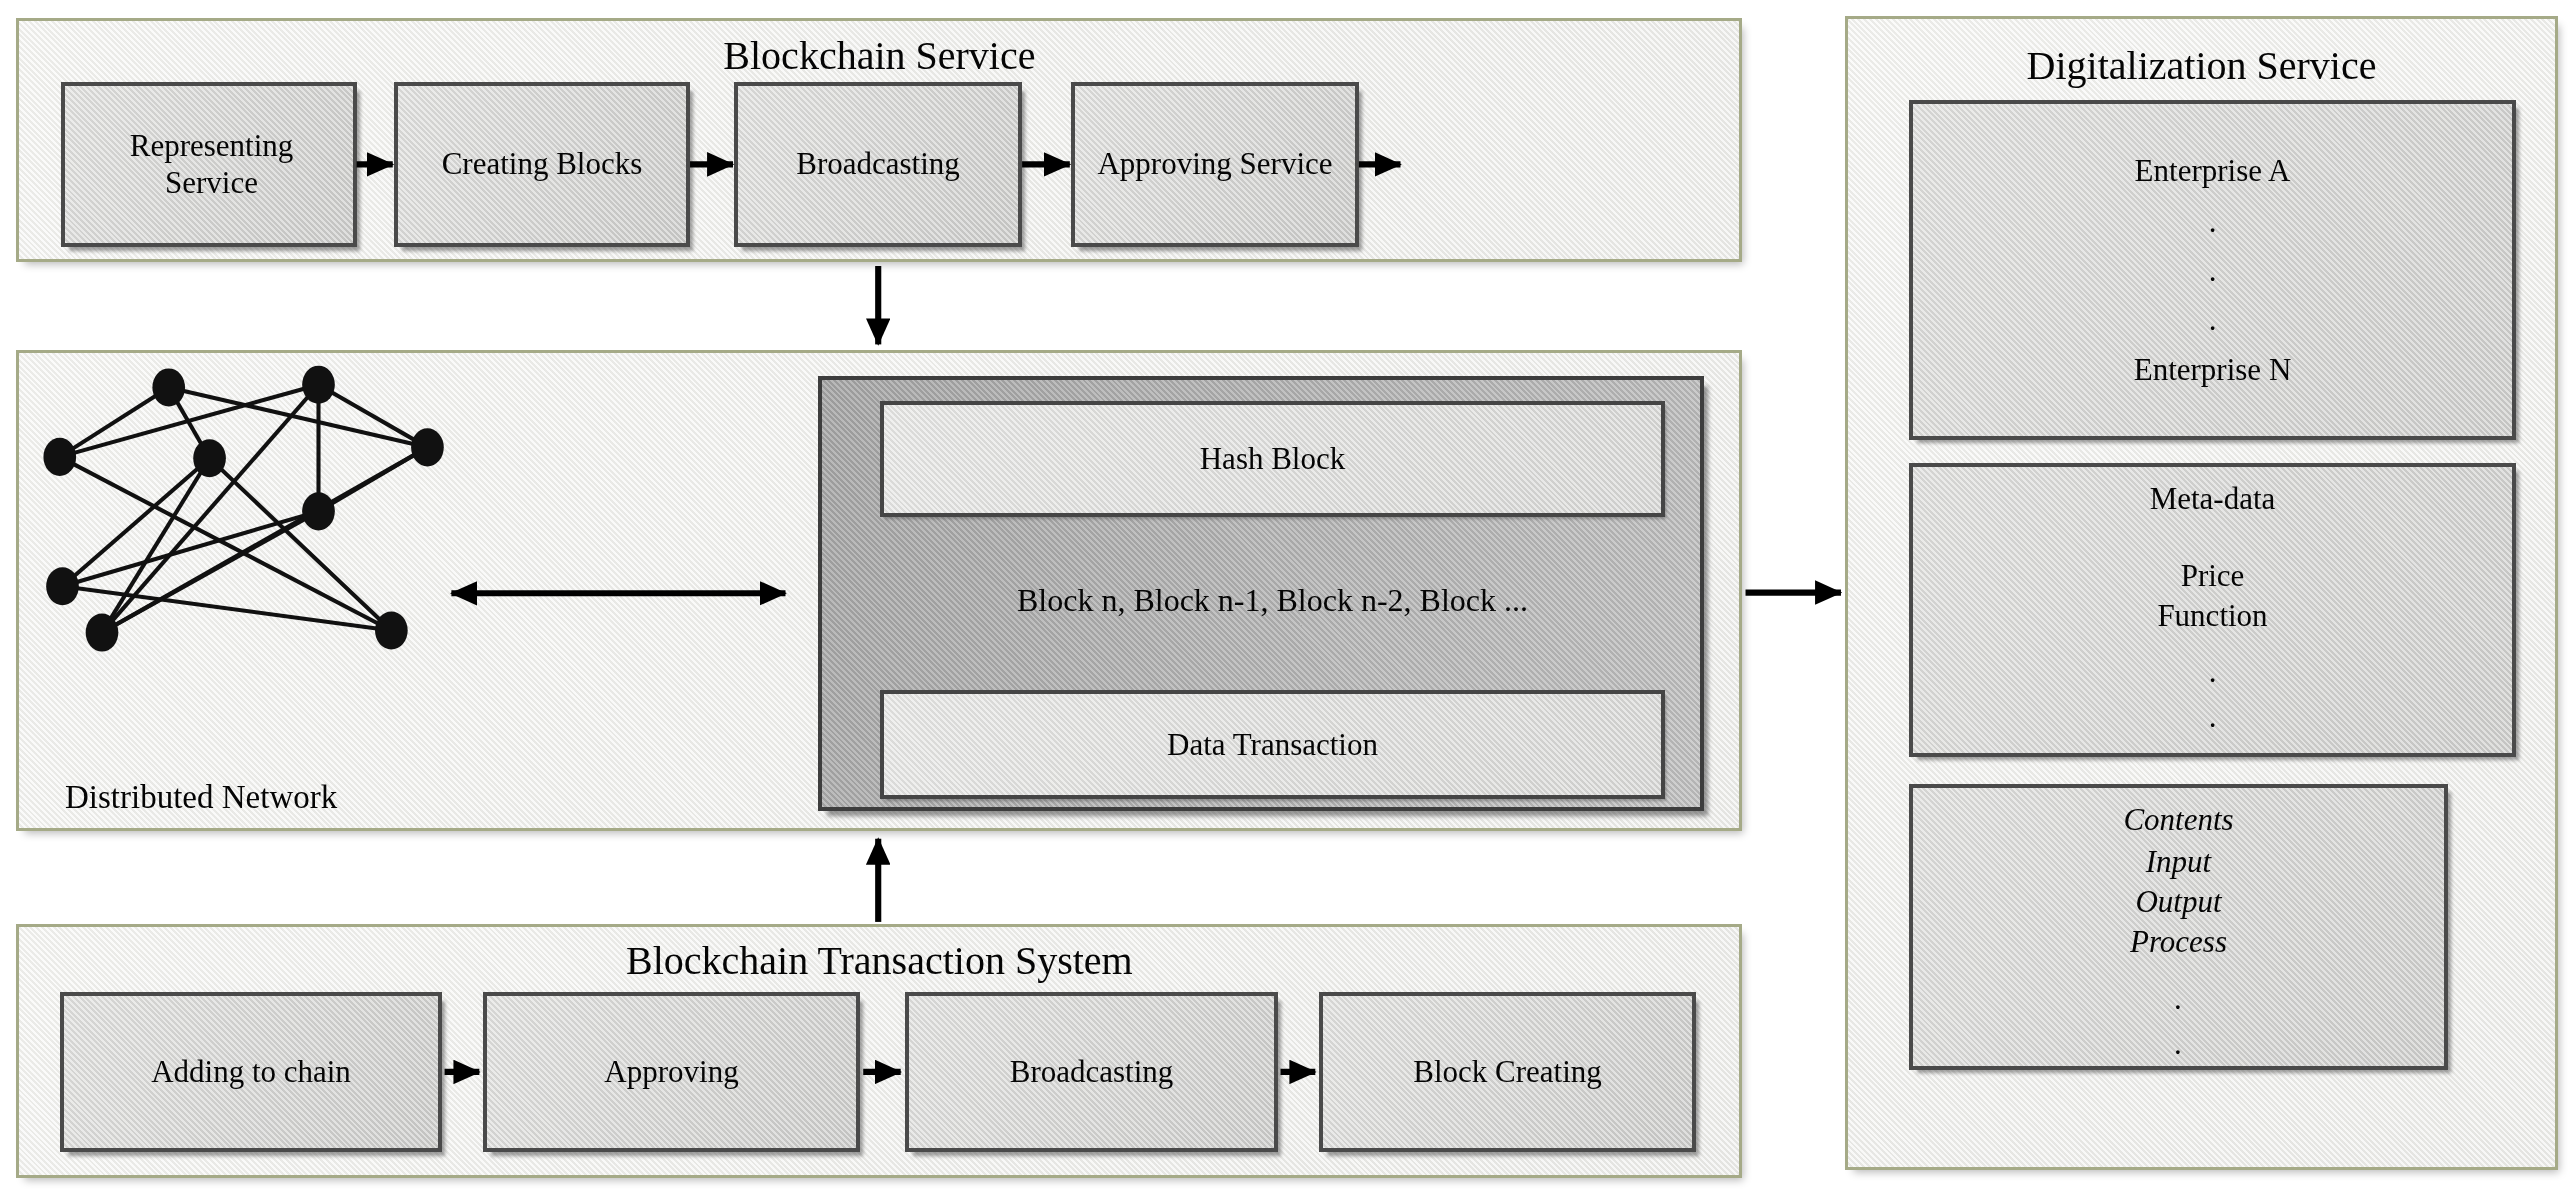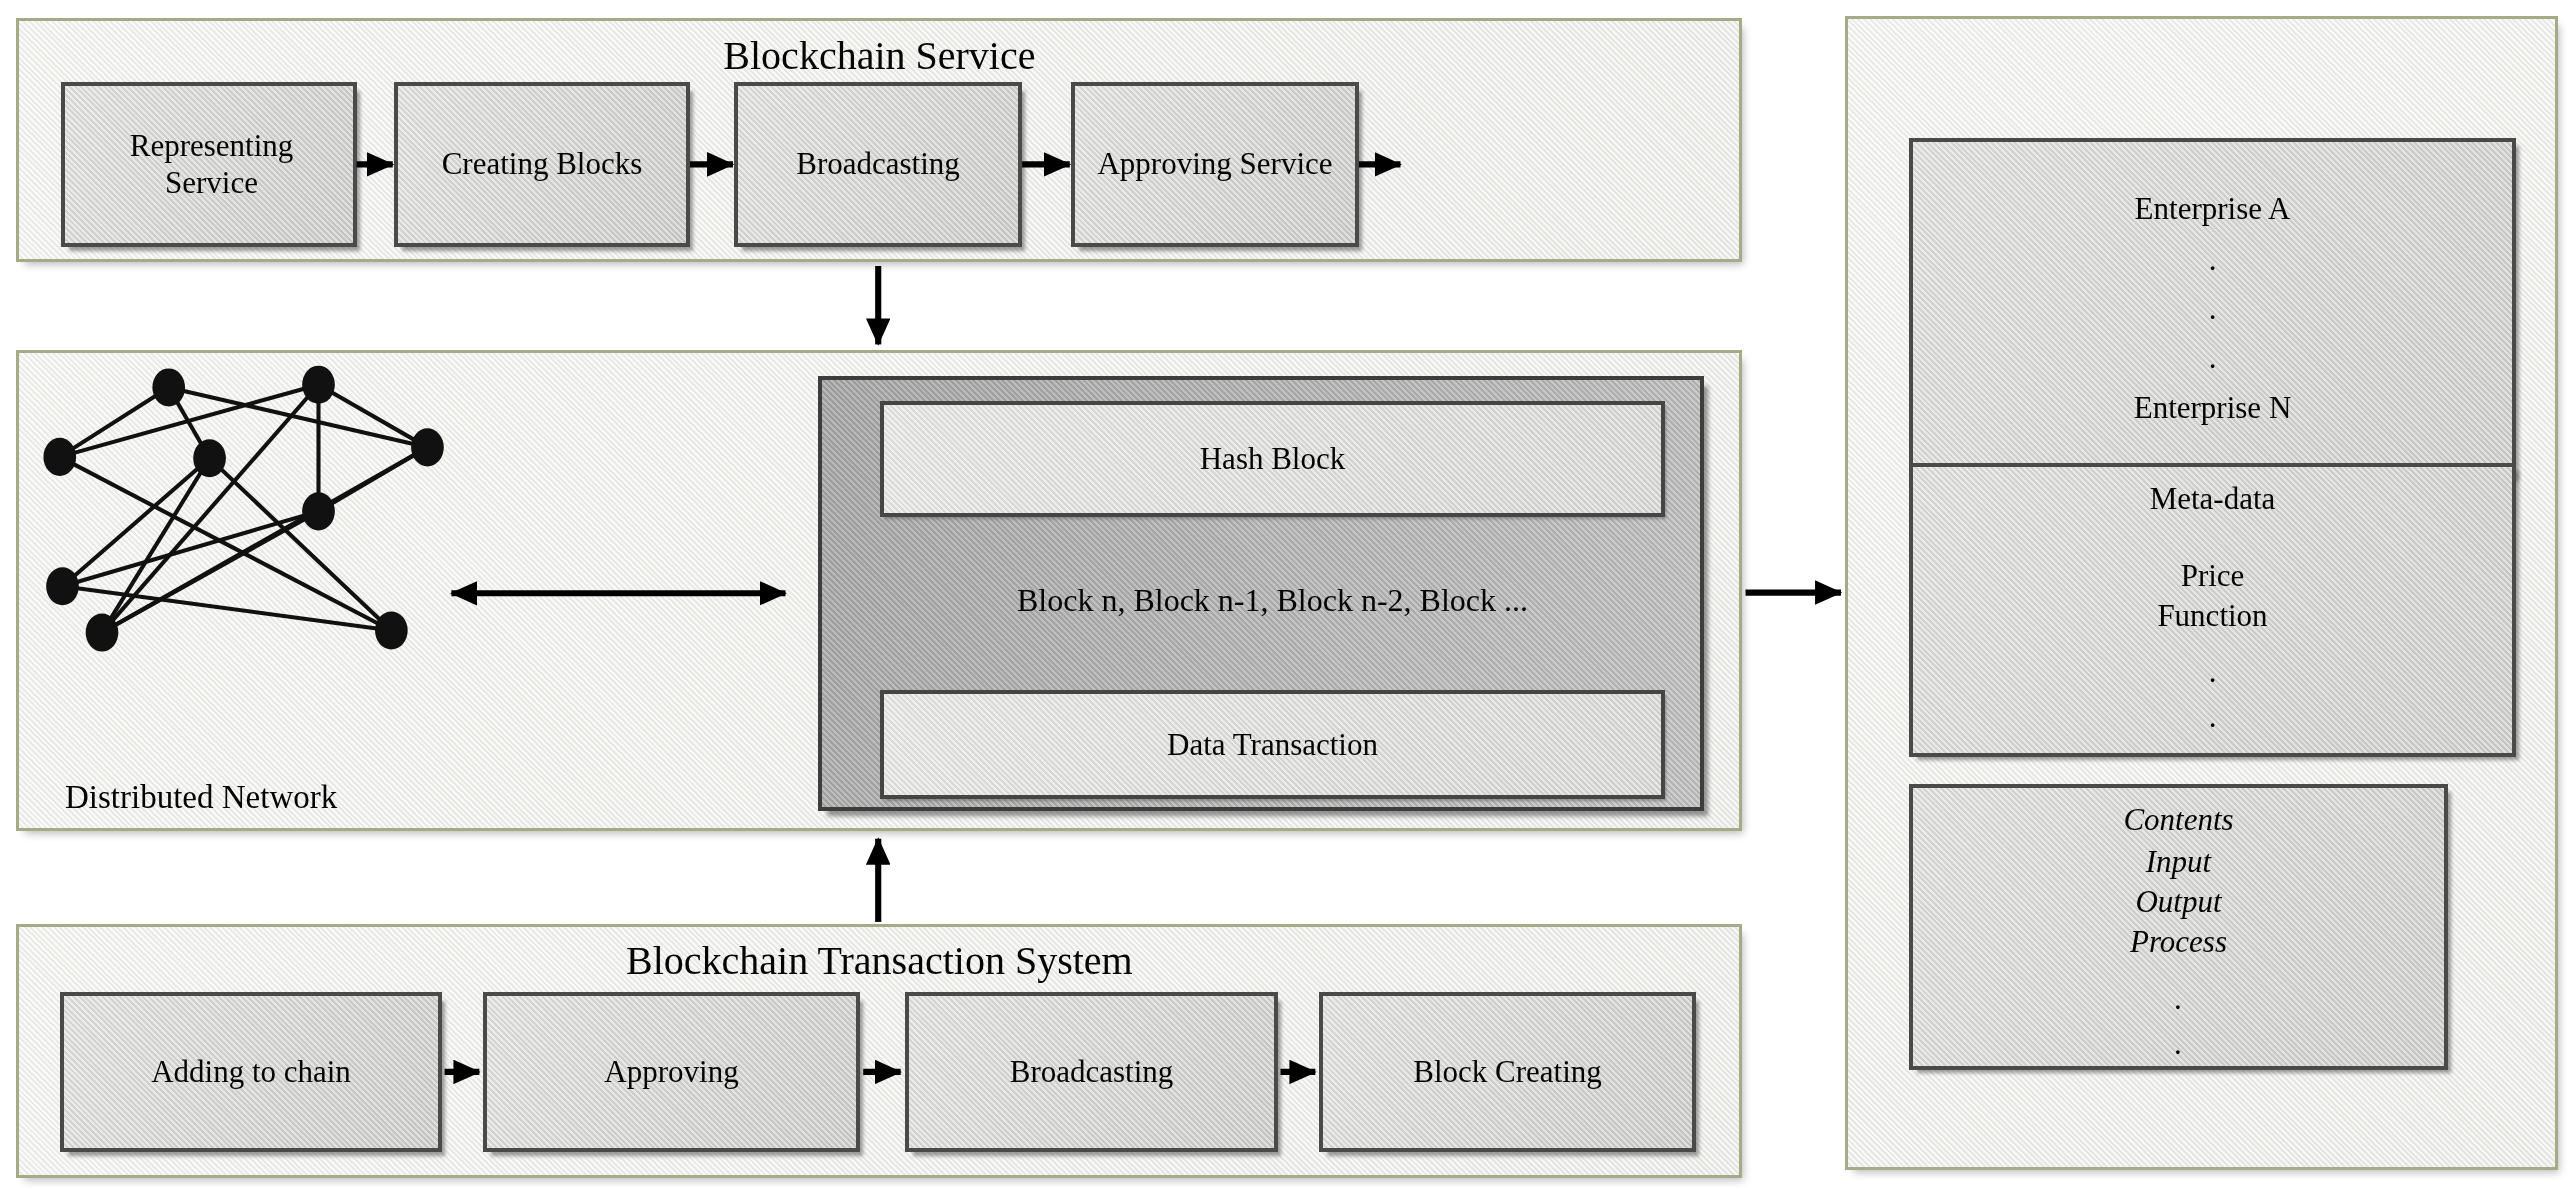--- a/index.html
+++ b/index.html
@@ -80,38 +80,39 @@
 
 <div id="page">
 
   <div class="abs panel" style="left:16.4px;top:18.4px;width:1726px;height:244px;"></div>
   <div class="abs panel" style="left:16.4px;top:350px;width:1726px;height:481px;"></div>
   <div class="abs panel" style="left:16.4px;top:924px;width:1726px;height:254px;"></div>
   <div class="abs panel" style="left:1845px;top:16.4px;width:713px;height:1154px;"></div>
 
   <div class="abs ptitle" style="left:16.4px;top:35px;width:1726px;">Blockchain Service</div>
   <div class="abs ptitle" style="left:16.4px;top:940px;width:1726px;">Blockchain Transaction System</div>
+  <div class="abs ptitle" style="left:1845px;top:45px;width:713px;">Digitalization Service</div>
   <div class="abs dn-label" style="left:65px;top:777px;width:477px;">Distributed Network</div>
 
   <div class="abs fbox" style="left:61px;top:82px;width:296px;height:165px;padding-left:24px;">Representing Service</div>
   <div class="abs fbox" style="left:394px;top:82px;width:296px;height:165px;">Creating Blocks</div>
   <div class="abs fbox" style="left:734px;top:82px;width:288px;height:165px;">Broadcasting</div>
   <div class="abs fbox" style="left:1071px;top:82px;width:288px;height:165px;">Approving Service</div>
 
   <div class="abs fbox" style="left:60px;top:992px;width:382px;height:160px;">Adding to chain</div>
   <div class="abs fbox" style="left:483px;top:992px;width:377px;height:160px;">Approving</div>
   <div class="abs fbox" style="left:905px;top:992px;width:373px;height:160px;">Broadcasting</div>
   <div class="abs fbox" style="left:1319px;top:992px;width:377px;height:160px;">Block Creating</div>
 
   <div class="abs container-box" style="left:818px;top:376px;width:886px;height:435px;"></div>
   <div class="abs ibox" style="left:880px;top:401px;width:785px;height:116px;">Hash Block</div>
   <div class="abs chain-label" style="left:880px;top:566px;width:785px;height:68px;">Block n, Block n-1, Block n-2, Block ...</div>
   <div class="abs ibox" style="left:880px;top:690px;width:785px;height:109px;">Data Transaction</div>
 
-  <div class="abs rbox centered" style="left:1909px;top:100px;width:607px;height:340px;margin-top:38px;">
+  <div class="abs rbox centered" style="left:1909px;top:100px;width:607px;height:340px;">
     <div class="rline-big">Enterprise A</div>
     <div class="rdot-mid">.</div>
     <div class="rdot-mid">.</div>
     <div class="rdot-mid">.</div>
     <div class="rline-big">Enterprise N</div>
   </div>
 
   <div class="abs rbox" style="left:1909px;top:463px;width:607px;height:294px;">
     <div class="rtitle">Meta-data</div>
     <div class="rgap"></div>

